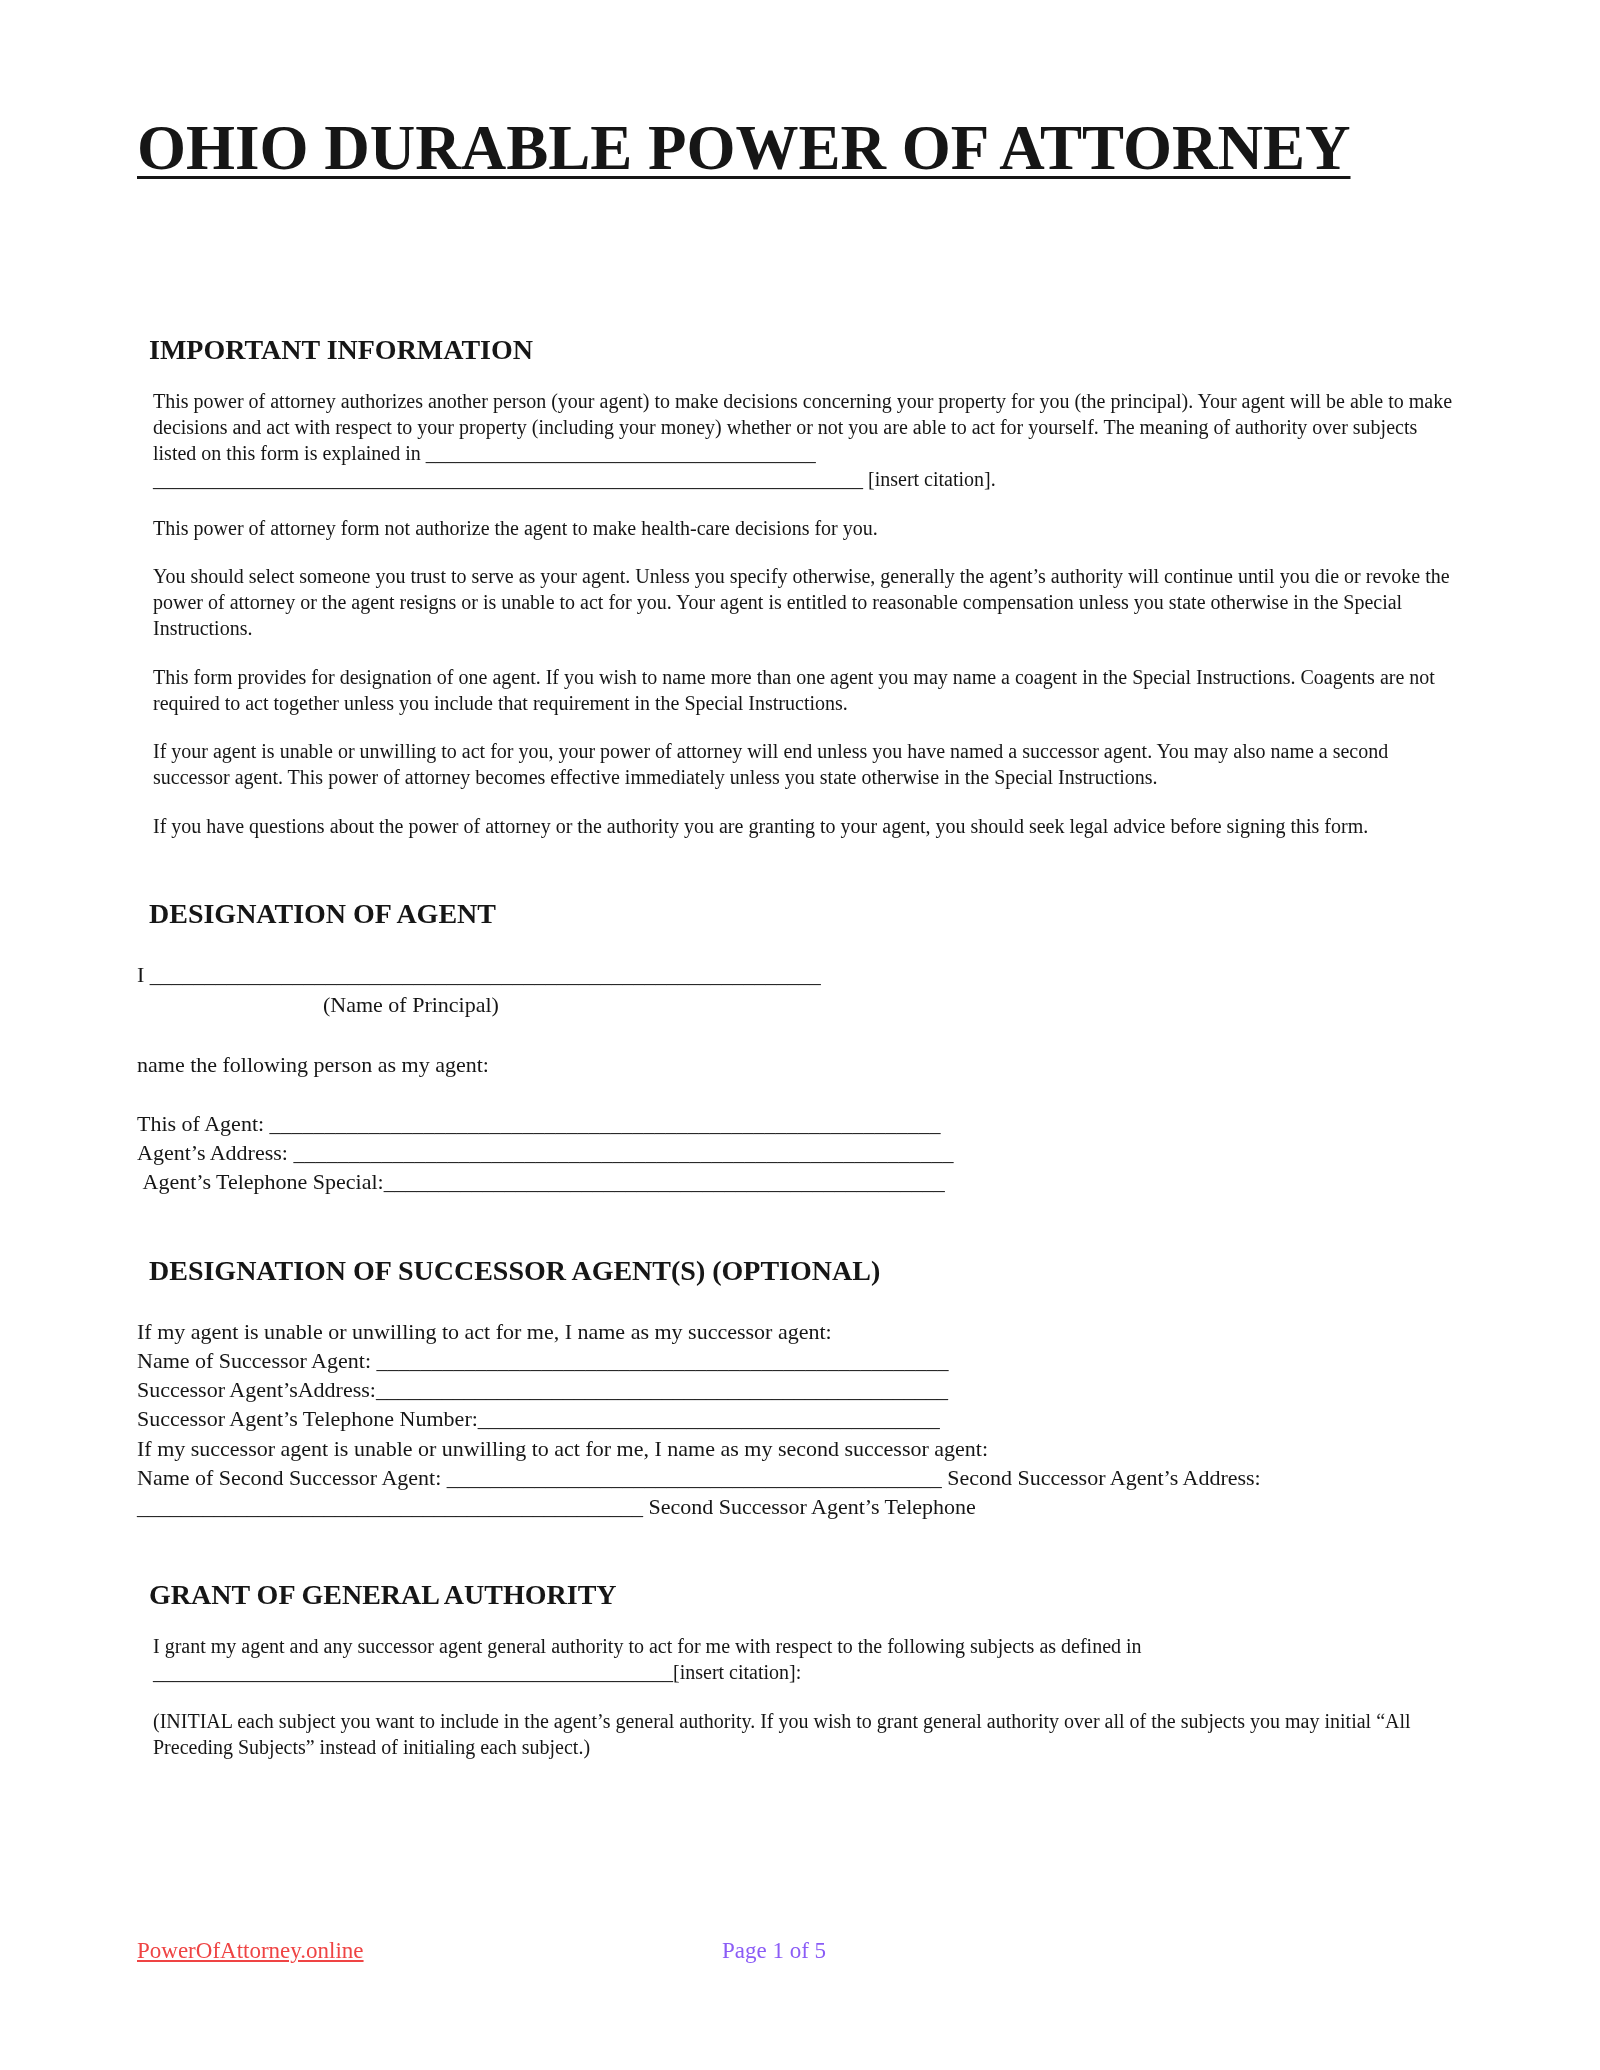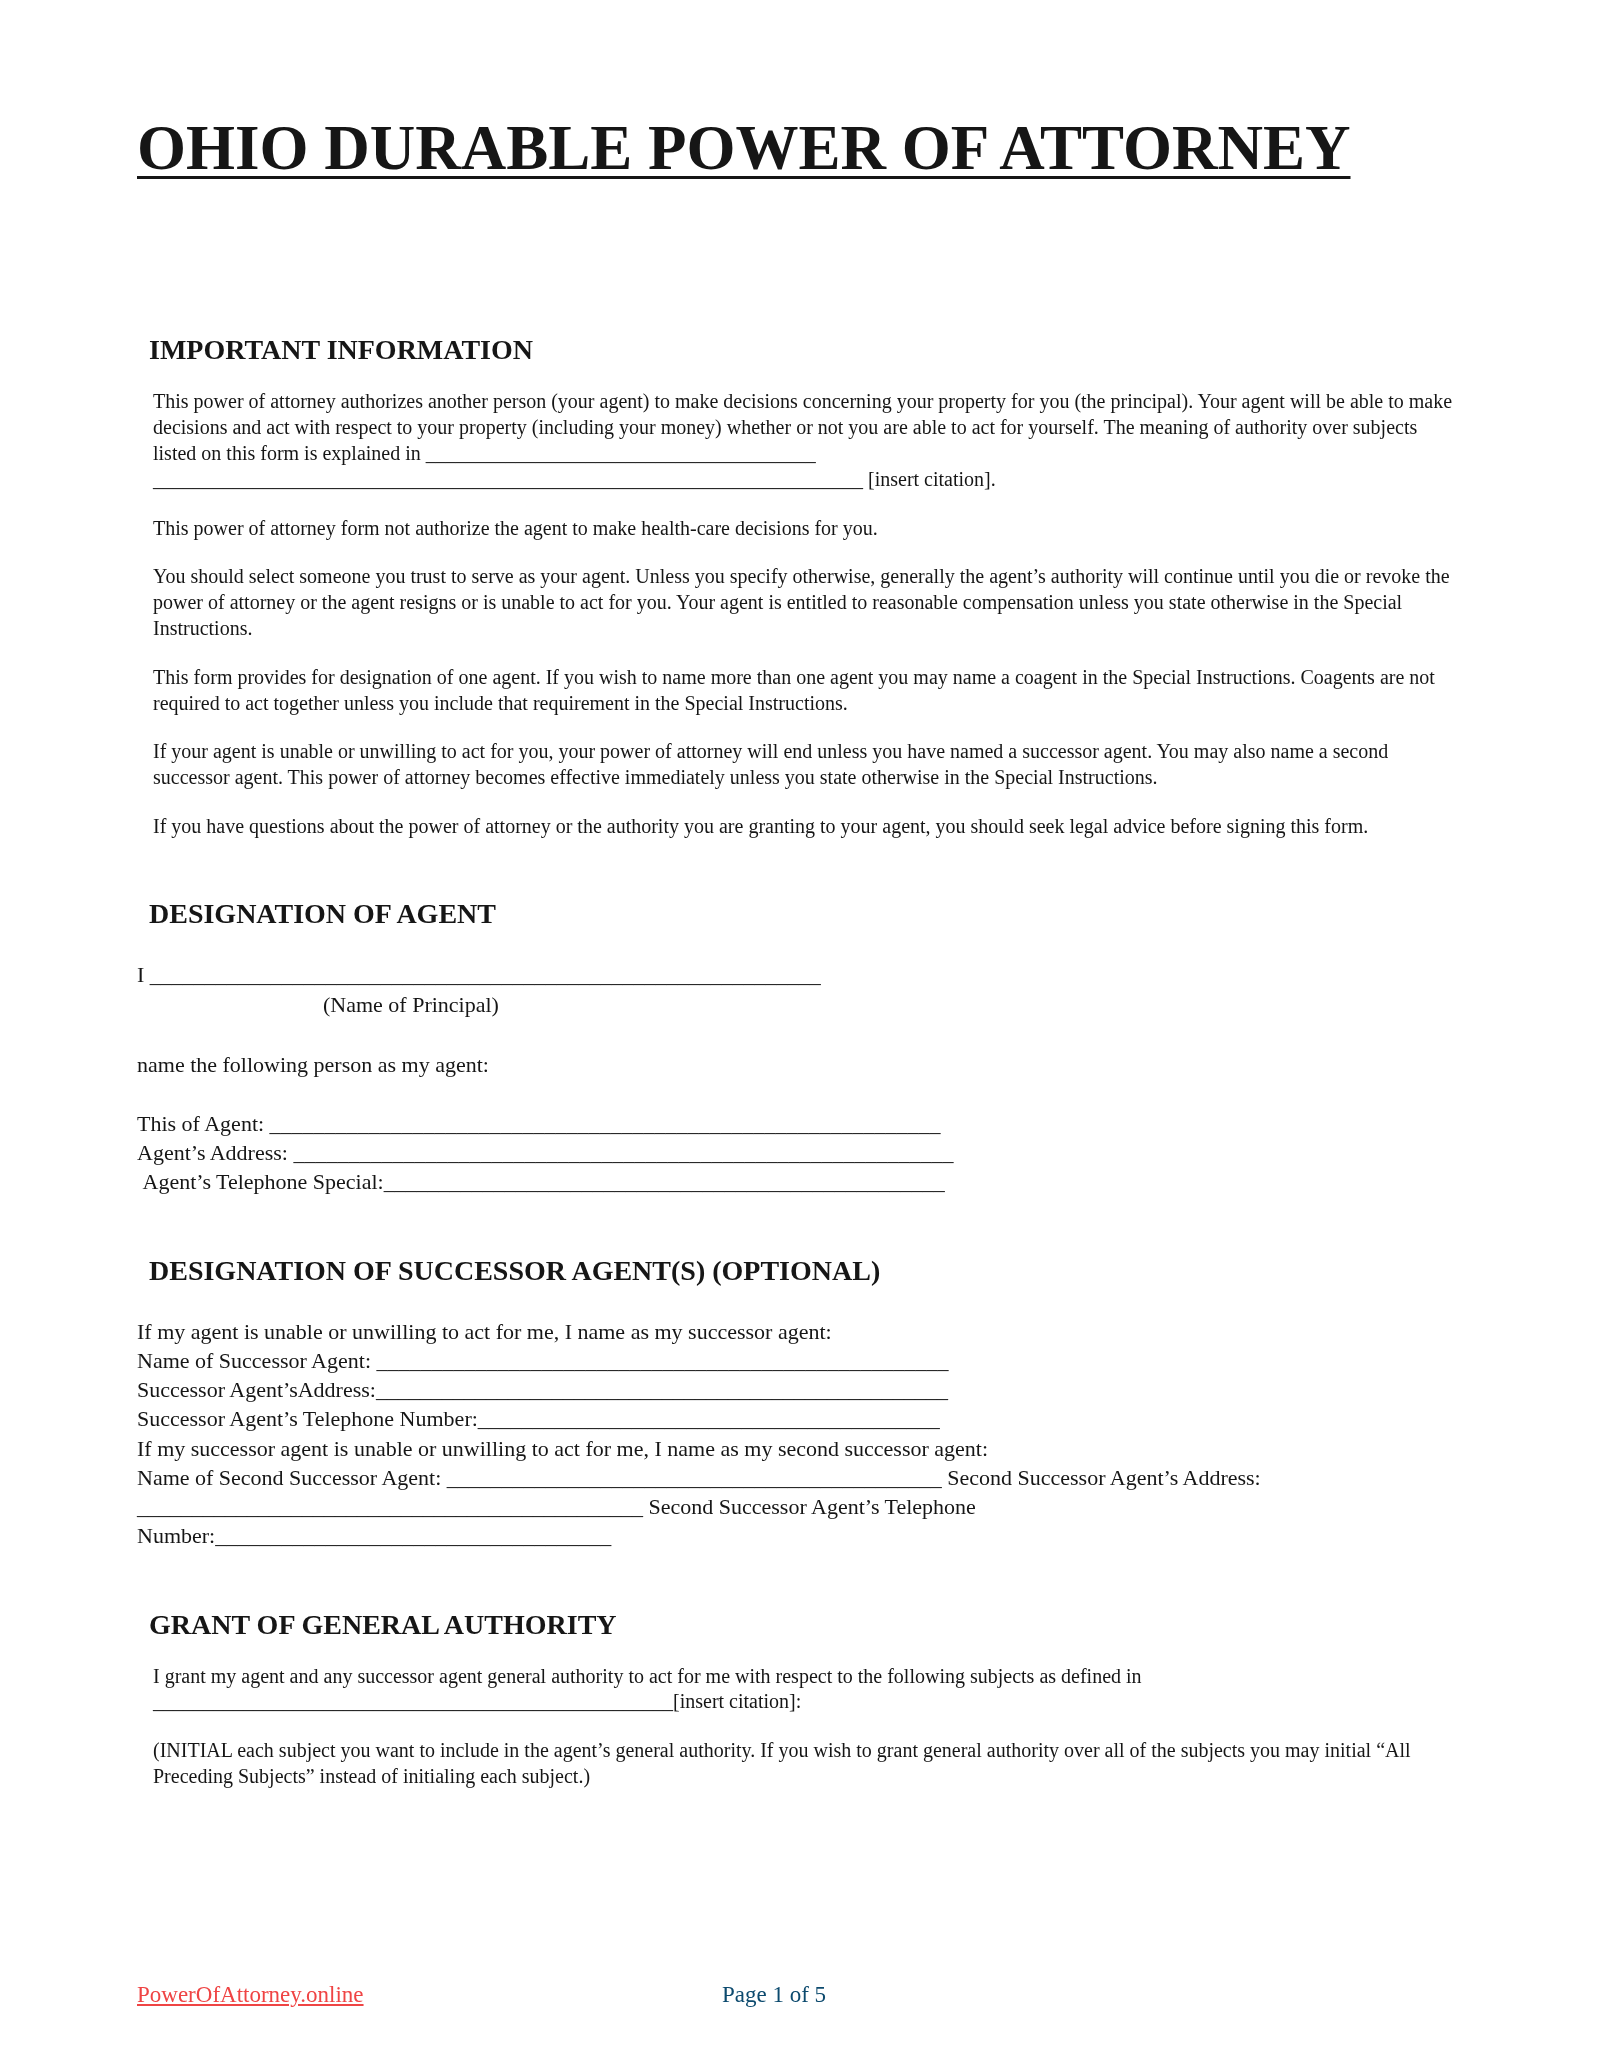--- a/index.html
+++ b/index.html
@@ -28,21 +28,21 @@
     p.body-text { font-size: 20px; line-height: 1.29; margin: 23px 0 0 16px; }
     .line { font-size: 22px; line-height: 1.33; margin: 0; white-space: pre-wrap; }
     .caption { font-size: 22px; line-height: 1.3; margin: 2px 0 0 186px; }
     .gap-sm { margin-top: 30px; }
     .footer {
       position: absolute; left: 137px; top: 1938px;
       display: flex; align-items: baseline;
       font-size: 23px; color: #8a8a8a;
     }
     .footer-site { width: 585px; text-decoration: underline; color: #ef4444; cursor: pointer; }
-    .footer-page { color: #0c4a6e; margin-top: 44px; }
+    .footer-page { color: #8b5cf6; }
   </style>
 </head>
 <body>
 
 <div class="page">
 
   <h1 class="doc-title">OHIO DURABLE POWER OF ATTORNEY</h1>
 
   <h2 class="section-heading mt-important">IMPORTANT INFORMATION</h2>
 
@@ -74,21 +74,20 @@
   <h2 class="section-heading mt-section">DESIGNATION OF SUCCESSOR AGENT(S) (OPTIONAL)</h2>
 
   <div class="gap-sm">
     <p class="line">If my agent is unable or unwilling to act for me, I name as my successor agent:</p>
     <p class="line">Name of Successor Agent: ____________________________________________________</p>
     <p class="line">Successor Agent’sAddress:____________________________________________________</p>
     <p class="line">Successor Agent’s Telephone Number:__________________________________________</p>
     <p class="line">If my successor agent is unable or unwilling to act for me, I name as my second successor agent:</p>
     <p class="line">Name of Second Successor Agent: _____________________________________________ Second Successor Agent’s Address:</p>
     <p class="line">______________________________________________ Second Successor Agent’s Telephone</p>
-    <p class="line">Number:____________________________________</p>
   </div>
 
   <h2 class="section-heading mt-section">GRANT OF GENERAL AUTHORITY</h2>
 
   <p class="body-text gap-sm"><span>I grant my agent and any successor agent general authority to act for me with respect to the following subjects as defined in</span><br><span>____________________________________________________[insert citation]:</span></p>
 
   <p class="body-text">(INITIAL each subject you want to include in the agent’s general authority. If you wish to grant general authority over all of the subjects you may initial “All Preceding Subjects” instead of initialing each subject.)</p>
 
   <div class="footer">
     <span class="footer-site">PowerOfAttorney.online</span>

